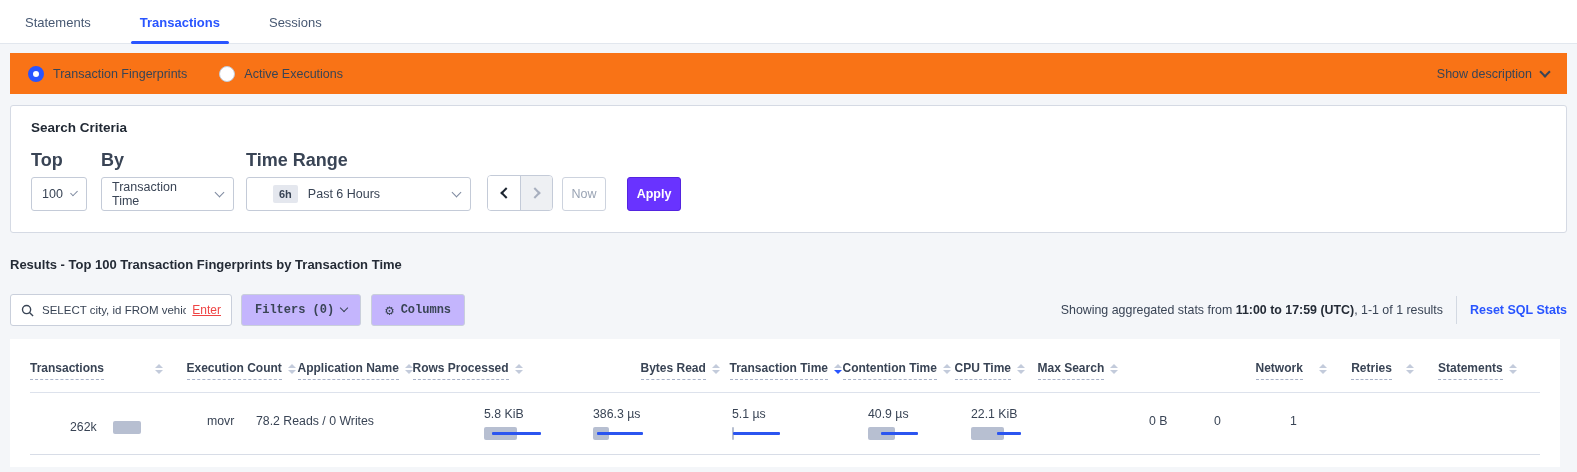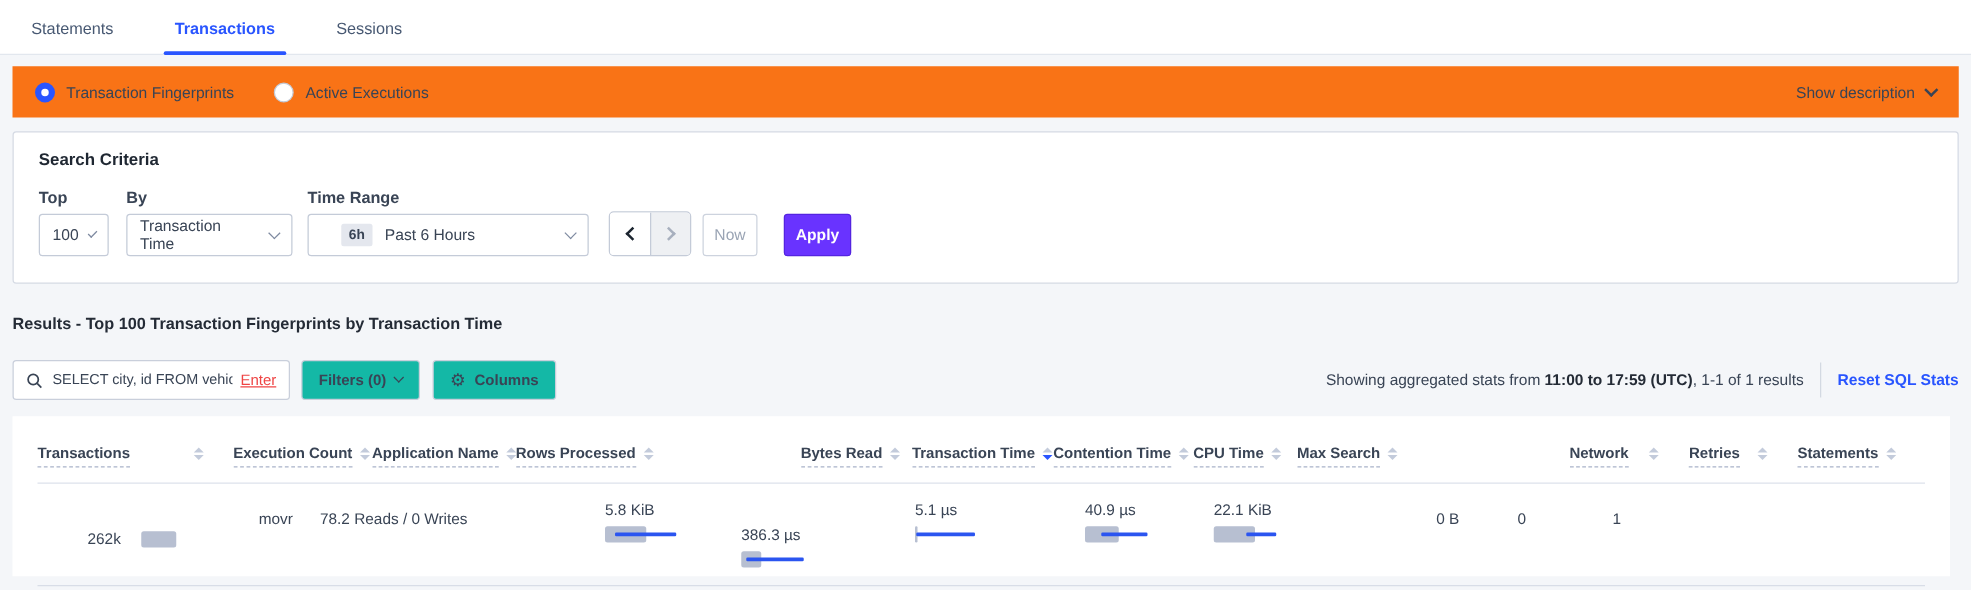--- a/index.html
+++ b/index.html
@@ -47,21 +47,21 @@
   }
   .chev.dark { border-color:#394455; width:8px; height:8px; border-width:2px; }
 
   
   .criteria-card {
     margin:11px 10px 0; background:#fff; border:1px solid #d5dae4; border-radius:3px;
     padding:14px 20px 21px;
   }
   .crit-title { font-size:13.5px; font-weight:700; color:#1f2732; margin-bottom:15px; }
   .crit-row { display:flex; align-items:flex-end; }
-  .flabel { font-size:13px; font-weight:700; color:#394455; margin-bottom:6px; }
+  .flabel { font-size:18px; font-weight:700; color:#394455; margin-bottom:6px; }
   .select {
     height:34px; border:1px solid #c4cbd8; border-radius:3px; background:#fff;
     display:flex; align-items:center; justify-content:space-between;
     padding:0 10px; font-size:12.5px; color:#394455; cursor:pointer;
   }
   .f-top { width:56px; margin-right:14px; }
   .f-by { width:133px; margin-right:12px; }
   .f-time { width:225px; margin-right:16px; }
   .time-left { display:flex; align-items:center;margin-left:16px; }
   .badge {
@@ -89,23 +89,23 @@
   .searchbox {
     width:222px; height:32px; background:#fff; border:1px solid #c9cfdb; border-radius:3px;
     display:flex; align-items:center; padding:0 10px;
   }
   .search-text {
     font-size:11.5px; color:#394455; white-space:nowrap; overflow:hidden;
     margin-left:8px; flex:1;
   }
   .enter { font-size:12px; color:#ef4444; text-decoration:underline; margin-left:6px; cursor:pointer; }
   .btn-white {
-    height:32px; background:#14b8a6; border:1px solid #c9cfdb; border-radius:3px;
+    height:32px; background:#c4b5fd; border:1px solid #c9cfdb; border-radius:3px;
     display:flex; align-items:center; font-size:12px; font-weight:700; color:#394455;
-    padding:0 13px; cursor:pointer; font-family:Liberation Sans, sans-serif;
+    padding:0 13px; cursor:pointer; font-family:Liberation Mono, monospace;
   }
   .filters-btn { margin-left:9px; }
   .filters-btn .chev { width:6px; height:6px; margin-left:7px; border-color:#394455; }
   .columns-btn { margin-left:10px; }
   .gear { font-size:14px; margin-right:7px; color:#394455; font-weight:400; }
   .stats { margin-left:auto; font-size:12.4px; color:#394455; white-space:nowrap; }
   .stats b { color:#242b36; }
   .vdiv { width:1px; height:28px; background:#d3d9e2; margin:0 13px; }
   .reset-link { font-size:12.5px; font-weight:700; color:#2955ff; text-decoration:none; cursor:pointer; white-space:nowrap; }
 
@@ -152,21 +152,21 @@
   .td.c-retry{ padding-left:18px; }
   .td.c-stmt { padding-left:6px; }
   .exec-cell { display:flex; align-items:center; padding-left:40px; padding-top:9px; }
   .exec-cell .gbar { margin-left:16px; }
   .gbar { display:inline-block; height:13px; background:#b7bfd1; border-radius:2px; }
 
   .barcell .bval { white-space:nowrap; padding-top:2px; }
   .bwrap { position:relative; height:13px; margin-top:6px; }
   .bwrap .gbar { position:absolute; left:0; top:0; }
   .bline { position:absolute; height:3px; top:5px; background:#2b55f0; border-radius:1px; }
-  .pad20 { padding-left:20px;margin-top:20px; }
+  .pad20 { padding-left:20px; }
   .pad46 { padding-left:46px; }
   .pad70 { padding-left:70px; }
   .pad90 { padding-left:90px; }
 </style>
 </head>
 <body>
 
 <div class="page">
 
   <div class="tabbar">

